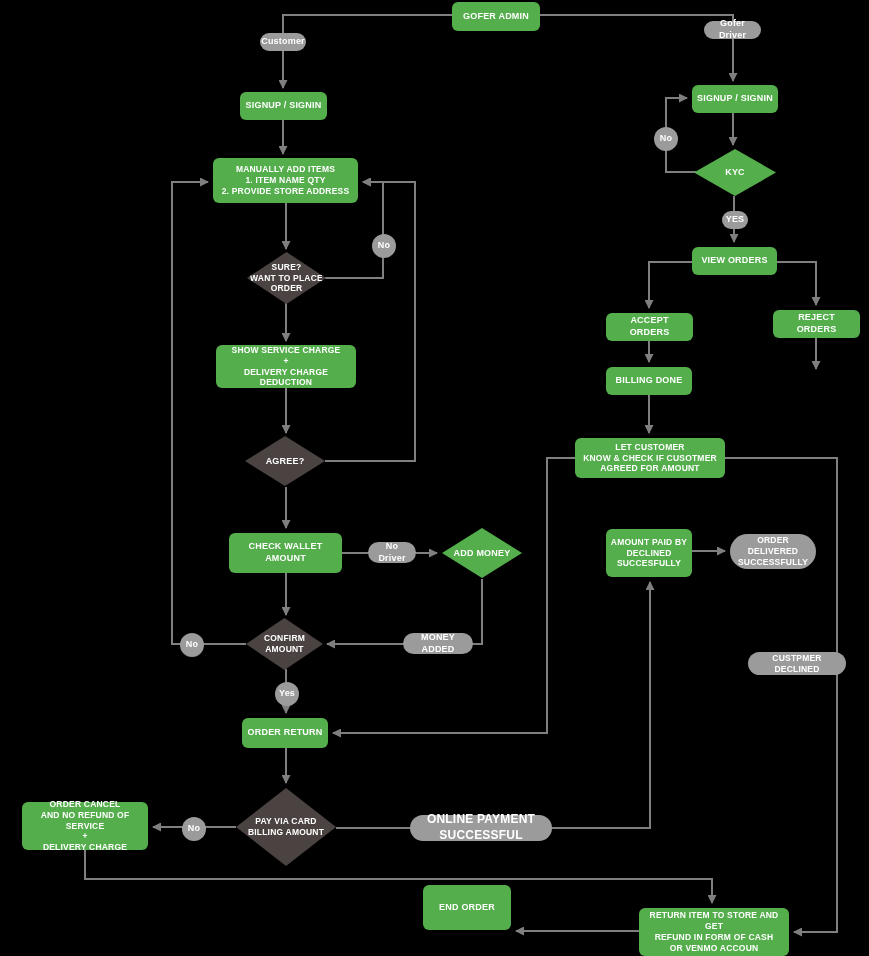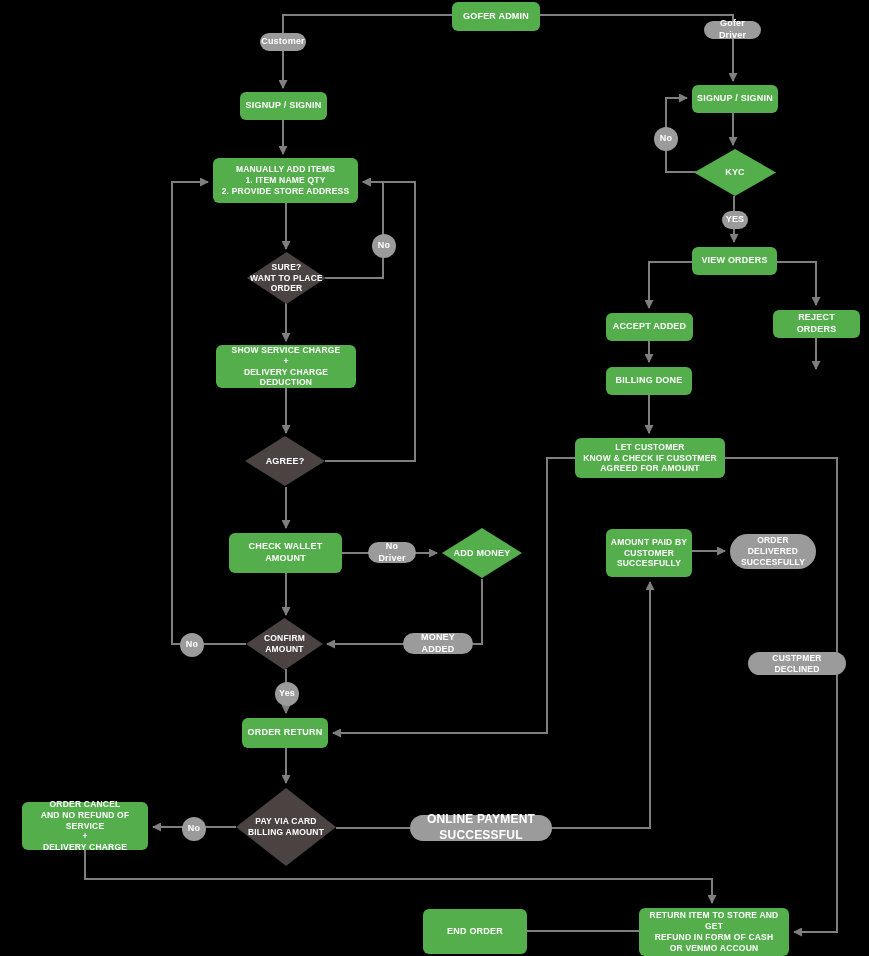--- a/index.html
+++ b/index.html
@@ -79,54 +79,54 @@
 2. PROVIDE STORE ADDRESS</div>
   <div class="node rect small" style="left:196px;top:345px;width:140px;height:43px">SHOW SERVICE CHARGE
 +
 DELIVERY CHARGE DEDUCTION</div>
   <div class="node rect" style="left:209px;top:533px;width:113px;height:40px">CHECK WALLET AMOUNT</div>
   <div class="node rect" style="left:222px;top:718px;width:86px;height:30px">ORDER RETURN</div>
   <div class="node rect small" style="left:2px;top:802px;width:126px;height:48px">ORDER CANCEL
 AND NO REFUND OF SERVICE
 +
 DELIVERY CHARGE</div>
-  <div class="node rect" style="left:403px;top:909px;width:104px;height:45px">END ORDER</div>
+  <div class="node rect" style="left:403px;top:885px;width:88px;height:45px">END ORDER</div>
   <div class="node rect small" style="left:619px;top:908px;width:150px;height:48px">RETURN ITEM TO STORE AND GET
 REFUND IN FORM OF CASH
 OR VENMO ACCOUN</div>
   <div class="node rect" style="left:672px;top:85px;width:86px;height:28px">SIGNUP / SIGNIN</div>
   <div class="node rect" style="left:672px;top:247px;width:85px;height:28px">VIEW ORDERS</div>
-  <div class="node rect" style="left:586px;top:313px;width:87px;height:28px">ACCEPT ADDED</div>
+  <div class="node rect" style="left:586px;top:313px;width:87px;height:28px">ACCEPT ORDERS</div>
   <div class="node rect" style="left:753px;top:310px;width:87px;height:28px">REJECT ORDERS</div>
   <div class="node rect" style="left:586px;top:367px;width:86px;height:28px">BILLING DONE</div>
   <div class="node rect small" style="left:555px;top:438px;width:150px;height:40px">LET CUSTOMER
 KNOW &amp; CHECK IF CUSOTMER
 AGREED FOR AMOUNT</div>
   <div class="node rect small" style="left:586px;top:529px;width:86px;height:48px">AMOUNT PAID BY
-CUSTOMER
+DECLINED
 SUCCESFULLY</div>
 
   <div class="node diamond dark small" style="left:227px;top:252px;width:79px;height:52px">SURE?
 WANT TO PLACE
 ORDER</div>
   <div class="node diamond dark" style="left:225px;top:436px;width:80px;height:50px">AGREE?</div>
   <div class="node diamond dark small" style="left:226px;top:618px;width:77px;height:52px">CONFIRM
 AMOUNT</div>
   <div class="node diamond dark small" style="left:216px;top:788px;width:100px;height:78px">PAY VIA CARD
 BILLING AMOUNT</div>
   <div class="node diamond green" style="left:422px;top:528px;width:80px;height:50px">ADD MONEY</div>
   <div class="node diamond green" style="left:674px;top:149px;width:82px;height:47px">KYC</div>
 
   <div class="node pill" style="left:240px;top:33px;width:46px;height:18px">Customer</div>
   <div class="node pill" style="left:684px;top:21px;width:57px;height:18px">Gofer Driver</div>
   <div class="node pill" style="left:348px;top:542px;width:48px;height:21px">No Driver</div>
   <div class="node pill" style="left:383px;top:633px;width:70px;height:21px">MONEY ADDED</div>
   <div class="node pill mid" style="left:390px;top:815px;width:142px;height:26px">ONLINE PAYMENT SUCCESSFUL</div>
   <div class="node pill small" style="left:710px;top:534px;width:86px;height:35px">ORDER DELIVERED
-SUCCESFULLY</div>
+SUCCESSFULLY</div>
   <div class="node pill small" style="left:728px;top:652px;width:98px;height:23px">CUSTPMER DECLINED</div>
   <div class="node pill" style="left:702px;top:211px;width:26px;height:18px">YES</div>
 
   <div class="node circle" style="left:352px;top:234px;width:22px;height:22px">No</div>
   <div class="node circle" style="left:160px;top:633px;width:22px;height:22px">No</div>
   <div class="node circle" style="left:255px;top:682px;width:22px;height:22px">Yes</div>
   <div class="node circle" style="left:162px;top:817px;width:20px;height:20px">No</div>
   <div class="node circle" style="left:634px;top:127px;width:20px;height:20px">No</div>
 
 </div>

